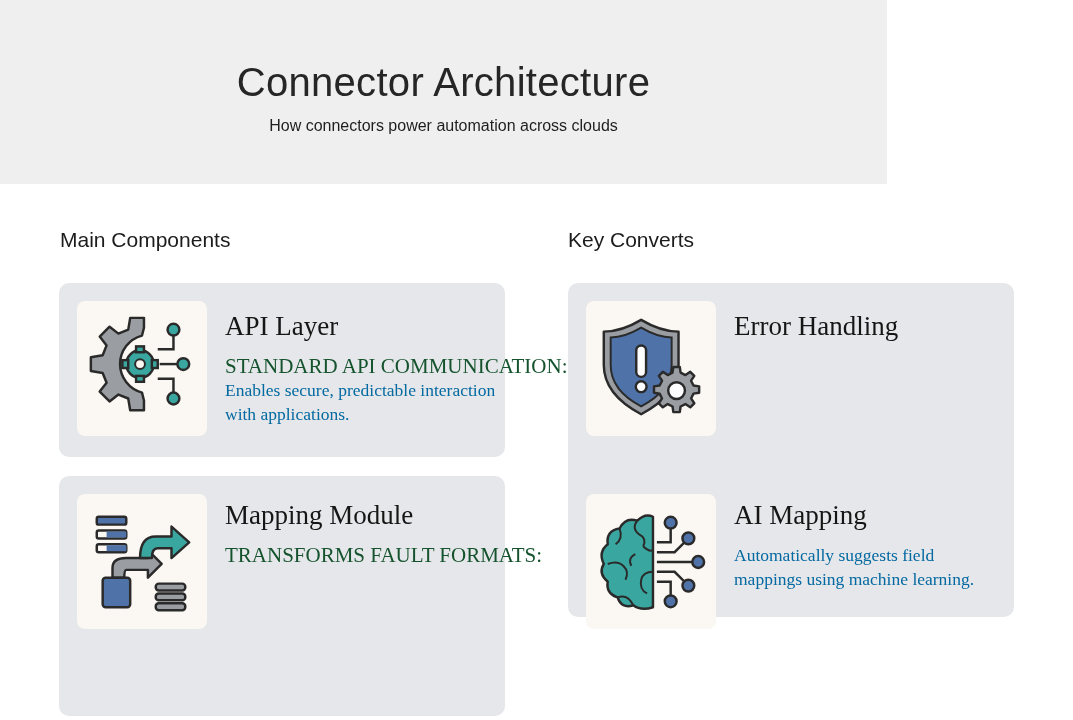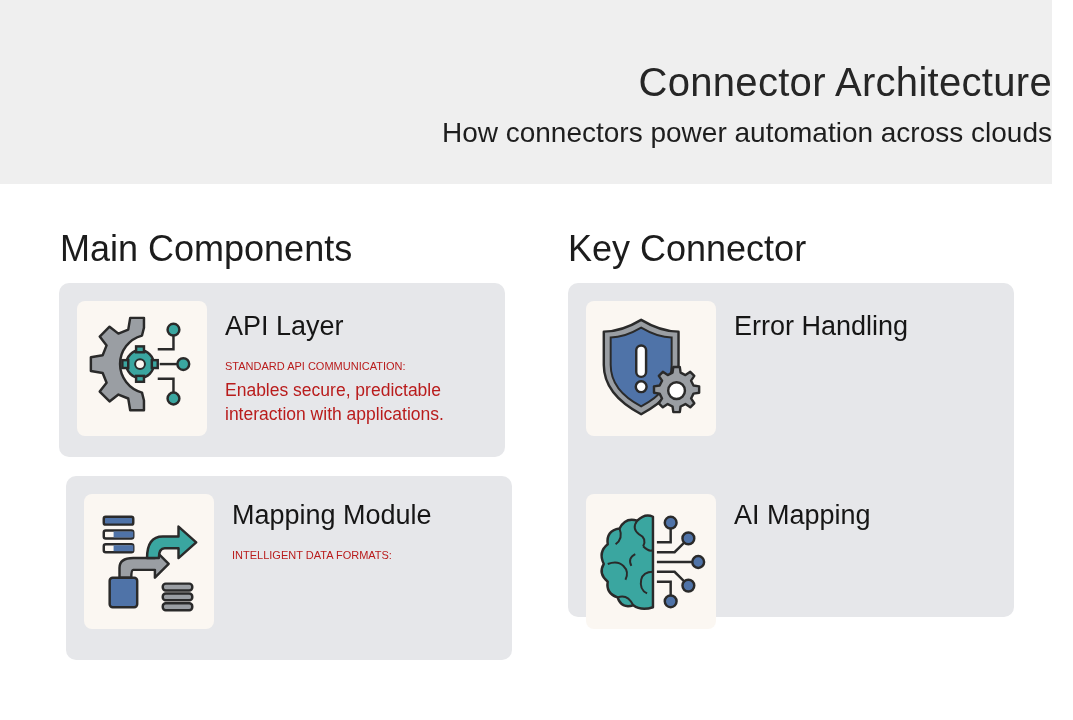--- a/index.html
+++ b/index.html
@@ -1,70 +1,70 @@
 <!DOCTYPE html>
 <html><head>
   <meta charset="utf-8">
   <style>
     * { box-sizing: border-box; margin: 0; padding: 0; }
     html, body { width: 1073px; height: 720px; background: #ffffff; overflow: hidden; }
     body { font-family: "Liberation Sans", "DejaVu Sans", sans-serif; color: #1c1c1c; position: relative; }
 
     .header {
-      position: absolute; left: 0; top: 0; width: 1052px; height: 184px;
+      position: absolute; left: 0; top: 0; width: 887px; height: 184px;
       background: #efefef;
-      text-align: right;
+      text-align: center;
     }
     .header .title {
       position: absolute; left: 0; right: 0; top: 60px;
       font-size: 40px; font-weight: 500; color: #262626; letter-spacing: 0.3px;
     }
     .header .subtitle {
       position: absolute; left: 0; right: 0; top: 117px;
-      font-size: 28px; color: #1e1e1e;
+      font-size: 16px; color: #1e1e1e;
     }
 
     .section-title {
       position: absolute; top: 228px;
-      font-size: 36px; color: #1c1c1c;
+      font-size: 21px; color: #1c1c1c;
     }
     .section-title.left { left: 60px; }
     .section-title.right { left: 568px; }
 
     .card {
       position: absolute; width: 446px;
       background: #e6e7ea; border-radius: 10px;
     }
     .card .icon-box {
       position: absolute; left: 18px; top: 18px; width: 130px; height: 135px;
       background: #fbf7f2; border-radius: 8px;
       display: flex; align-items: center; justify-content: center;
     }
     .card .icon-box svg { width: 118px; height: 118px; }
-    .card .text { position: absolute; left: 166px; right: 8px; top: 28px; }
+    .card .text { position: absolute; left: 166px; right: 8px; top: 28px; font-family: Liberation Serif, serif; }
     .card .card-title { font-size: 27px; color: #161616; margin-bottom: 12px; white-space: nowrap; }
-    .card .card-lead { font-size: 11px; color: #b91c1c; line-height: 24px; white-space: nowrap; }
-    .card .card-desc { font-size: 17.5px; color: #b91c1c; line-height: 24px; }
+    .card .card-lead { font-size: 21px; color: #14532d; line-height: 24px; white-space: nowrap; }
+    .card .card-desc { font-size: 17.5px; color: #0369a1; line-height: 24px; }
 
     #card-api { left: 59px; top: 283px; height: 174px; }
-    #card-mapping { left: 66px; top: 476px; height: 184px; }
+    #card-mapping { left: 59px; top: 476px; height: 240px; }
     #card-error { left: 568px; top: 283px; height: 218px; }
     #card-ai { left: 568px; top: 476px; height: 141px; }
     #card-mapping .text, #card-ai .text { top: 24px; }
   </style>
 </head>
 <body>
 
 <div class="header">
   <div class="title">Connector Architecture</div>
   <div class="subtitle">How connectors power automation across clouds</div>
 </div>
 
 <div class="section-title left">Main Components</div>
-<div class="section-title right">Key Connector</div>
+<div class="section-title right">Key Converts</div>
 
 <div class="card" id="card-api">
   <div class="icon-box">
     <svg viewBox="0 0 120 120">
       <path d="M62 18 L62 8 L48 8 L46 20 L36 24 L27 17 L17 27 L24 36 L20 46 L8 48 L8 62 L20 64 L24 74 L17 83 L27 93 L36 86 L46 90 L48 102 L62 102 L62 92 L60 84 A30 30 0 0 1 60 26 Z" fill="#9a9ea3" stroke="#2a2a2a" stroke-width="2.5" stroke-linejoin="round"></path>
       <circle cx="58" cy="55" r="14" fill="#3aa6a0" stroke="#2a2a2a" stroke-width="2.5"></circle>
       <g stroke="#2a2a2a" stroke-width="2.5" fill="#3aa6a0">
         <rect x="54" y="37" width="8" height="6"></rect>
         <rect x="54" y="67" width="8" height="6"></rect>
         <rect x="40" y="51" width="6" height="8"></rect>
@@ -105,21 +105,21 @@
       <rect x="20" y="76" width="28" height="30" rx="3" fill="#4f73a8" stroke="#2a2a2a" stroke-width="2.5"></rect>
       <g fill="#9a9ea3" stroke="#2a2a2a" stroke-width="2.5">
         <rect x="74" y="82" width="30" height="7" rx="3"></rect>
         <rect x="74" y="92" width="30" height="7" rx="3"></rect>
         <rect x="74" y="102" width="30" height="7" rx="3"></rect>
       </g>
     </svg>
   </div>
   <div class="text">
     <div class="card-title">Mapping Module</div>
-    <div class="card-lead">INTELLIGENT DATA FORMATS:</div>
+    <div class="card-lead">TRANSFORMS FAULT FORMATS:</div>
   </div>
 </div>
 
 <div class="card" id="card-error">
   <div class="icon-box">
     <svg viewBox="0 0 120 120">
       <path d="M50 10 Q30 22 12 22 L12 56 Q12 86 50 106 Q88 86 88 56 L88 22 Q70 22 50 10 Z" fill="#9a9ea3" stroke="#2a2a2a" stroke-width="2.5" stroke-linejoin="round"></path>
       <path d="M50 18 Q33 28 19 28 L19 56 Q19 82 50 98 Q81 82 81 56 L81 28 Q67 28 50 18 Z" fill="#4f73a8" stroke="#2a2a2a" stroke-width="2"></path>
       <rect x="45" y="36" width="10" height="32" rx="5" fill="#ffffff" stroke="#2a2a2a" stroke-width="2.5"></rect>
       <circle cx="50" cy="78" r="5.5" fill="#ffffff" stroke="#2a2a2a" stroke-width="2.5"></circle>
@@ -158,14 +158,15 @@
         <circle cx="80" cy="20" r="6"></circle>
         <circle cx="98" cy="36" r="6"></circle>
         <circle cx="108" cy="60" r="6"></circle>
         <circle cx="98" cy="84" r="6"></circle>
         <circle cx="80" cy="100" r="6"></circle>
       </g>
     </svg>
   </div>
   <div class="text">
     <div class="card-title">AI Mapping</div>
+    <div class="card-desc">Automatically suggests field mappings using machine learning.</div>
   </div>
 </div>
 
 </body></html>

